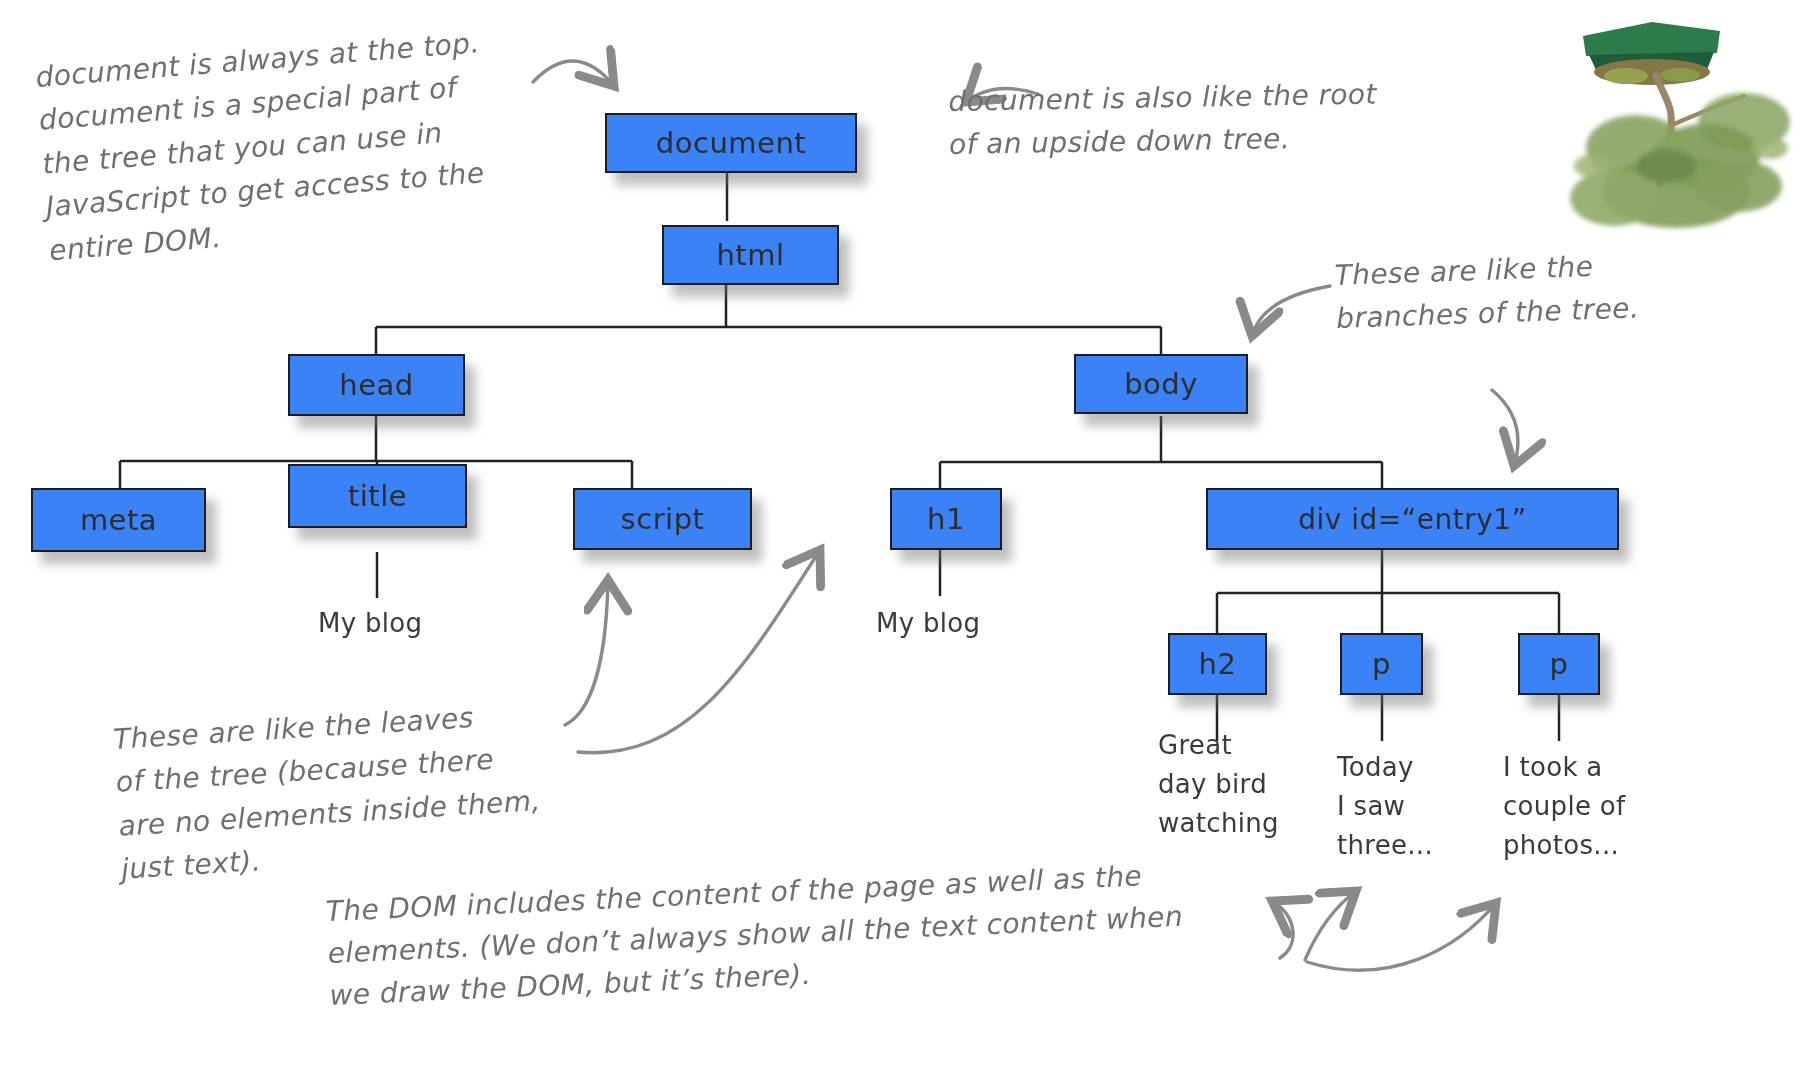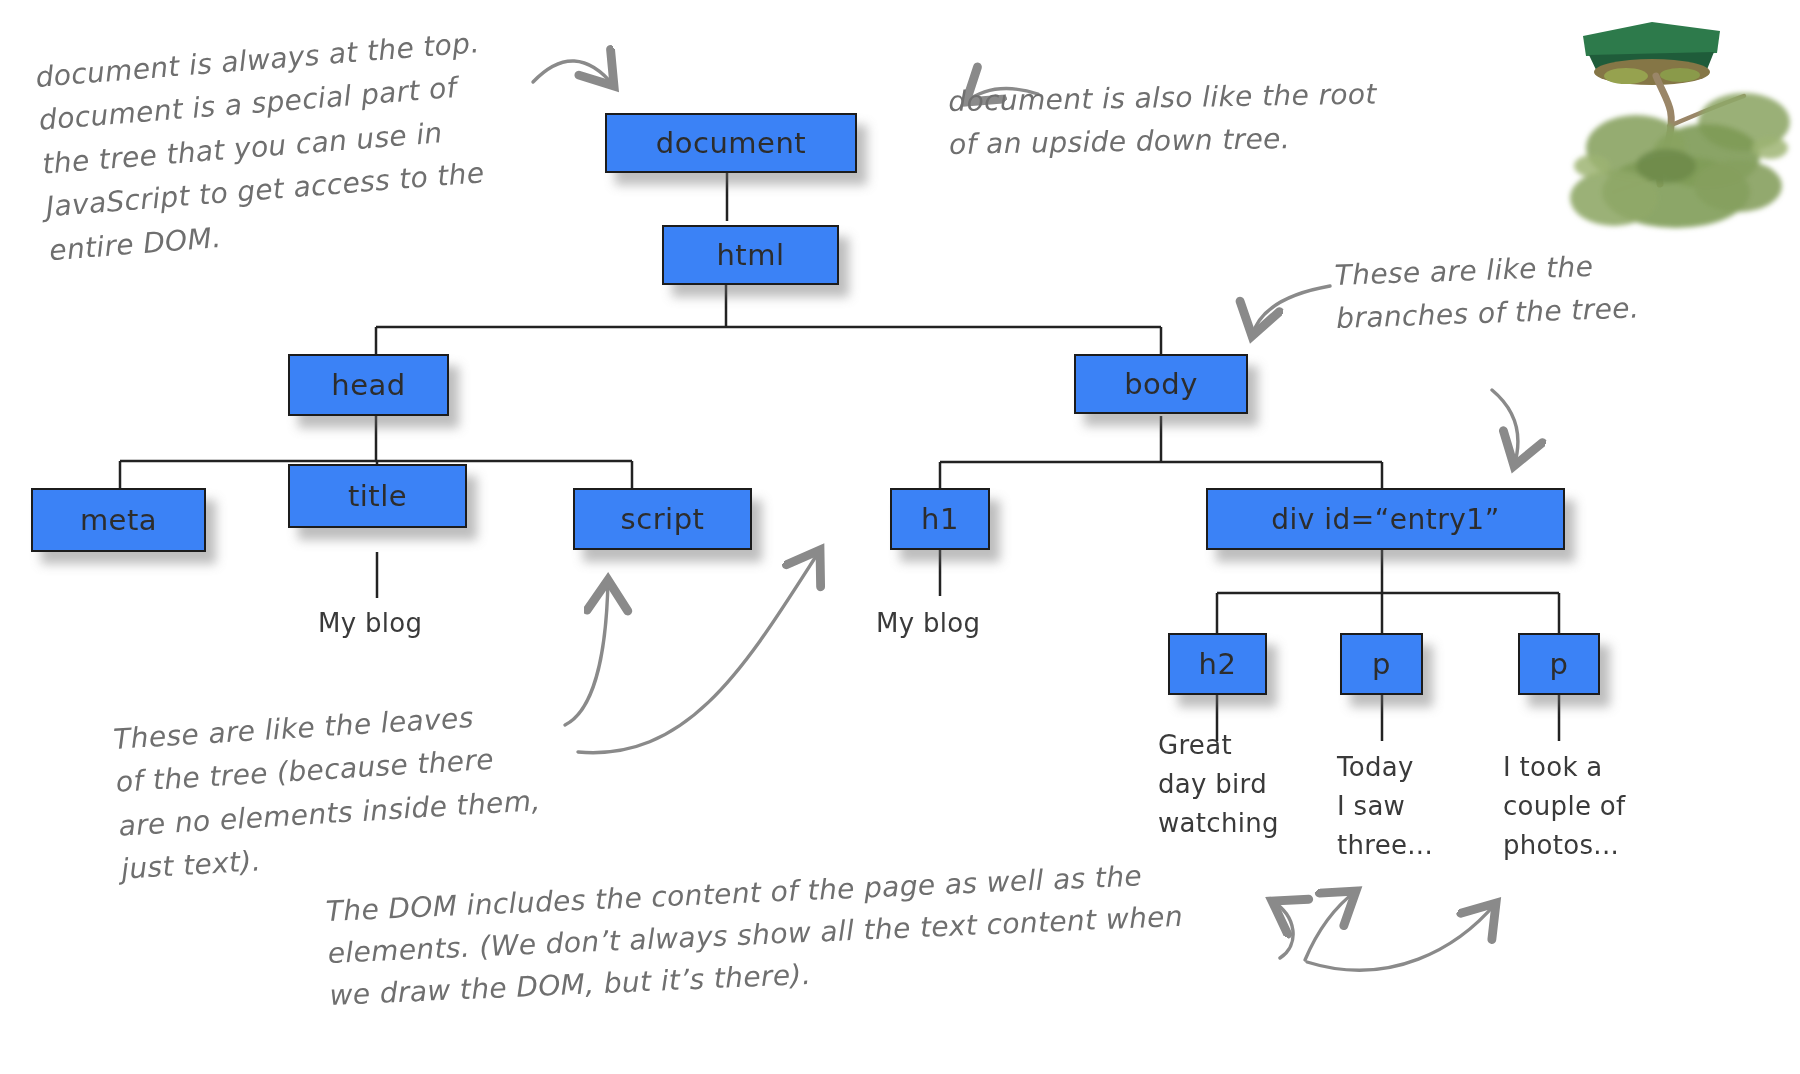--- a/index.html
+++ b/index.html
@@ -30,27 +30,27 @@
     display: flex;
     align-items: center;
     justify-content: center;
     font-size: 29px;
     color: #2d2d2d;
     letter-spacing: 0.5px;
     white-space: nowrap;
   }
   .box-document { left: 605px; top: 113px; width: 252px; height: 60px; }
   .box-html     { left: 638px; top: 225px; width: 177px; height: 60px; margin-left: 24px; }
-  .box-head     { left: 288px; top: 354px; width: 161px; height: 62px; }
+  .box-head     { left: 288px; top: 354px; width: 177px; height: 62px; }
   .box-body     { left: 1074px; top: 354px; width: 174px; height: 60px; }
   .box-meta     { left: 31px;  top: 488px; width: 175px; height: 64px; }
   .box-title    { left: 288px; top: 464px; width: 179px; height: 64px; }
   .box-script   { left: 543px; top: 488px; width: 179px; height: 62px; margin-left: 30px; }
-  .box-h1       { left: 890px; top: 488px; width: 100px; height: 62px; }
-  .box-div      { left: 1206px; top: 488px; width: 359px; height: 62px; font-size: 28px; }
+  .box-h1       { left: 890px; top: 488px; width: 112px; height: 62px; }
+  .box-div      { left: 1206px; top: 488px; width: 413px; height: 62px; font-size: 28px; }
   .box-h2       { left: 1168px; top: 633px; width: 99px; height: 62px; }
   .box-p1       { left: 1340px; top: 633px; width: 83px; height: 62px; }
   .box-p2       { left: 1518px; top: 633px; width: 82px; height: 62px; }
 
   .leaf {
     position: absolute;
     font-size: 26px;
     line-height: 1.5;
     color: #3a3a3a;
     white-space: pre-line;

